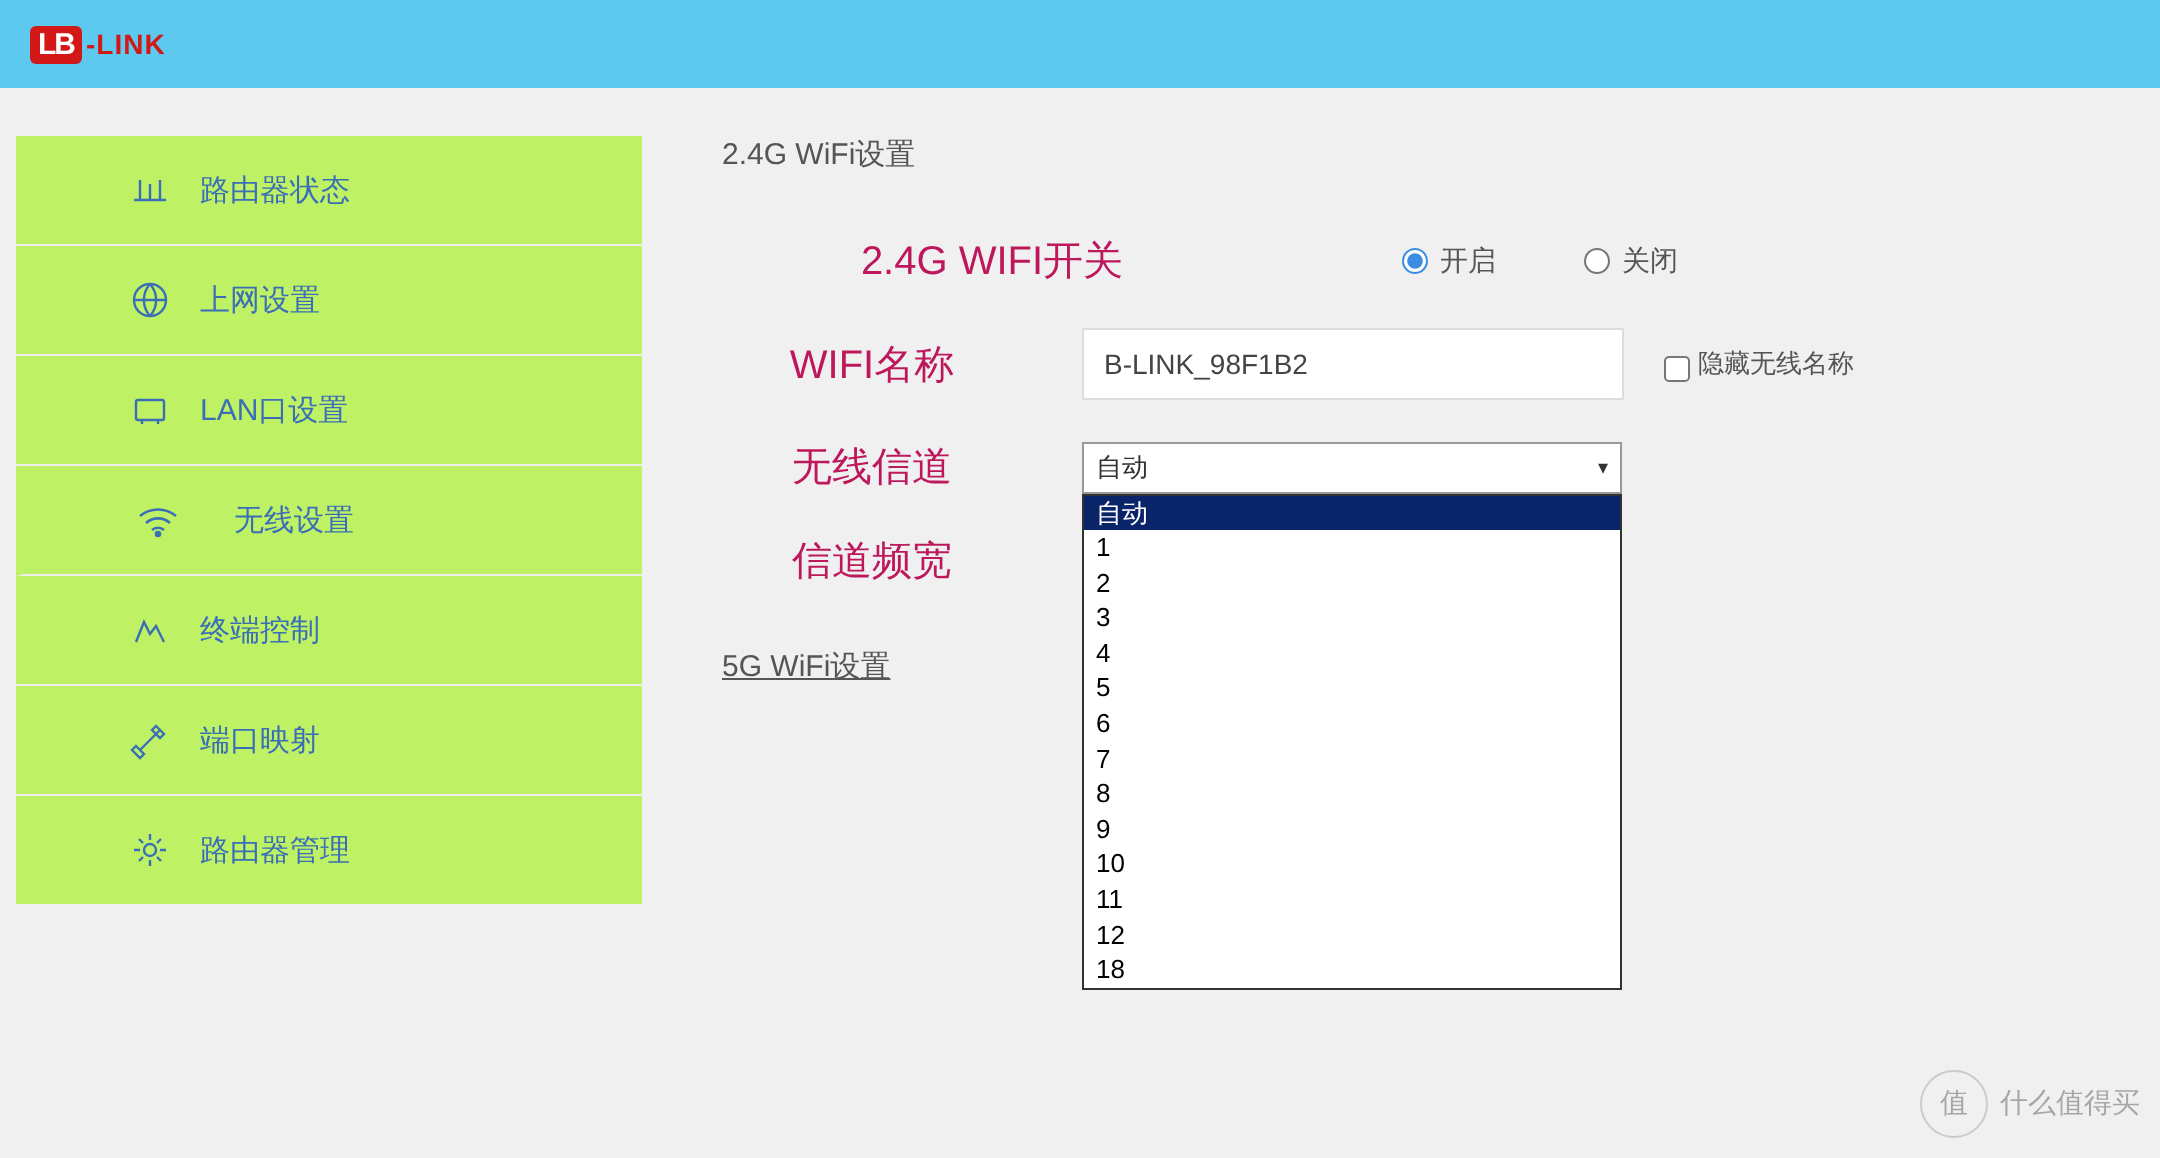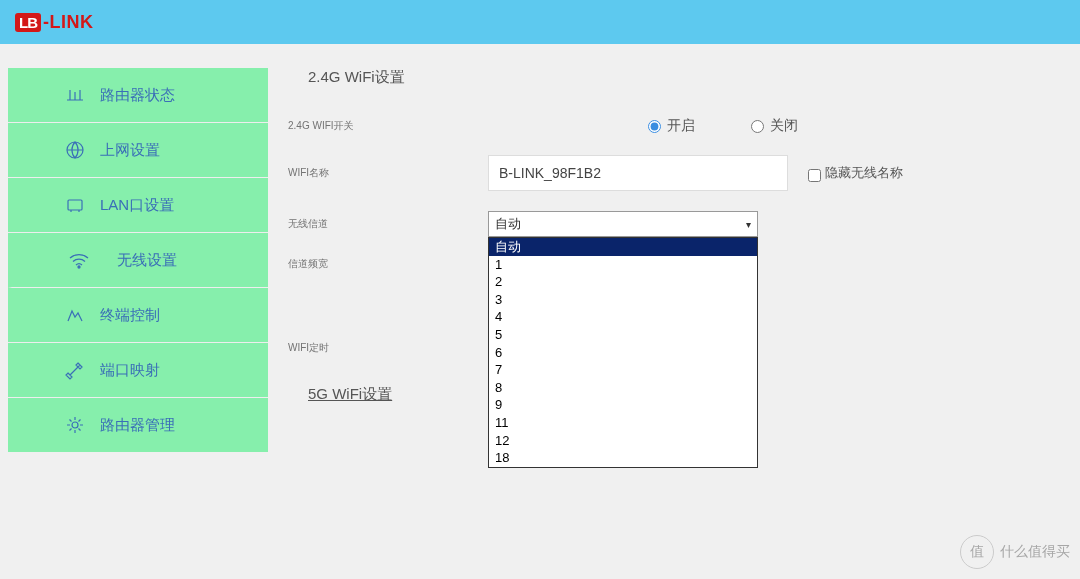--- a/index.html
+++ b/index.html
@@ -1,37 +1,37 @@
 <!DOCTYPE html>
 <html><head>
 <meta charset="utf-8">
 <style>
 * { box-sizing: border-box; margin: 0; padding: 0; }
 body { font-family: "Microsoft YaHei", Arial, sans-serif; background: #f0f0f0; font-size: 14px; color: #333; width: 1080px; height: 579px; overflow: hidden; position: relative; }
 
 .header { background: #5dc9ef; height: 44px; display: flex; align-items: center; padding-left: 15px; }
 .logo { display: flex; align-items: center; }
 .logo-badge { background: #d31818; color: #fff; font-weight: bold; padding: 1px 4px; border-radius: 3px; font-size: 15px; margin-right: 2px; letter-spacing: -1px; }
-.logo-text { color: #d31818; font-weight: bold; font-size: 18px; letter-spacing: 0.5px; }
+.logo-text { color: #d31818; font-weight: bold; font-size: 14px; letter-spacing: 0.5px; }
 
 .container { display: flex; }
-.sidebar { width: 260px; background: #86efac; margin: 24px 0 0 8px; }
+.sidebar { width: 313px; background: #bef264; margin: 24px 0 0 8px; }
 .nav-item { display: flex; align-items: center; padding: 16px 0 16px 56px; color: #3a6fb7; font-size: 15px; border-bottom: 1px solid #eee; cursor: pointer; }
 .nav-item.active { border-left: 4px solid transparent; gap: 13px; }
 .nav-item .icon { width: 22px; height: 22px; margin-right: 14px; display: inline-flex; align-items: center; justify-content: center; color: #3a6fb7; }
 .nav-item:last-child { border-bottom: none; }
 
 .main { flex: 1; padding: 24px 0 0 20px; }
 .section-title { font-size: 15px; color: #555; margin: 0 0 30px 20px; }
 .form-row { display: flex; align-items: center; margin-bottom: 20px; }
-.form-label { width: 200px; text-align: left; color: #737373; font-size: 10px; padding-right: 10px; }
-.radio-group { display: flex; gap: 56px; padding-left: 40px; }
+.form-label { width: 200px; text-align: center; color: #be185d; font-size: 20px; padding-right: 10px; }
+.radio-group { display: flex; gap: 44px; padding-left: 40px; }
 .radio-opt { display: flex; align-items: center; gap: 6px; color: #555; cursor: pointer; }
 .radio-opt input { accent-color: #3a8de0; }
-.text-input { width: 300px; height: 36px; border: 1px solid #ddd; padding: 0 10px; font-size: 14px; color: #444; outline: none; }
+.text-input { width: 271px; height: 36px; border: 1px solid #ddd; padding: 0 10px; font-size: 14px; color: #444; outline: none; }
 .checkbox-wrap { display: flex; align-items: flex-end; margin-left: 20px; color: #555; font-size: 13px; }
 .checkbox-wrap input { margin-right: 4px; }
 
 .select-wrap { position: relative; width: 308px; }
 .select-display { width: 270px; height: 26px; border: 1px solid #999; background: #fff; display: flex; align-items: center; padding: 0 6px; font-size: 13px; justify-content: space-between; cursor: pointer; }
 .select-arrow { font-size: 10px; color: #333; }
 .dropdown { position: absolute; top: 26px; left: 0; width: 270px; background: #fff; border: 1px solid #333; z-index: 10; }
 .dropdown-option { padding: 1px 6px; font-size: 13px; color: #000; cursor: pointer; line-height: 1.2; }
 .dropdown-option.highlighted { background: #1e3a8a; background: #0a246a; color: #fff; }
 
@@ -155,34 +155,32 @@
             <div class="dropdown-option highlighted">自动</div>
             <div class="dropdown-option">1</div>
             <div class="dropdown-option">2</div>
             <div class="dropdown-option">3</div>
             <div class="dropdown-option">4</div>
             <div class="dropdown-option">5</div>
             <div class="dropdown-option">6</div>
             <div class="dropdown-option">7</div>
             <div class="dropdown-option">8</div>
             <div class="dropdown-option">9</div>
+            <div class="dropdown-option">10</div>
             <div class="dropdown-option">11</div>
             <div class="dropdown-option">12</div>
             <div class="dropdown-option">18</div>
           </div>
       </div>
     </div>
 
     <div class="form-row" style="margin-top:18px;">
       <div class="form-label">信道频宽</div>
     </div>
 
-    <div class="form-row" style="margin-top:70px;">
-      <div class="form-label">WIFI定时</div>
-    </div>
 
     <div class="second-section">5G WiFi设置</div>
   </div>
 </div>
 
 <div class="watermark">
   <div class="wm-circle">值</div>
   <div class="wm-text">什么值得买</div>
 </div>
 

